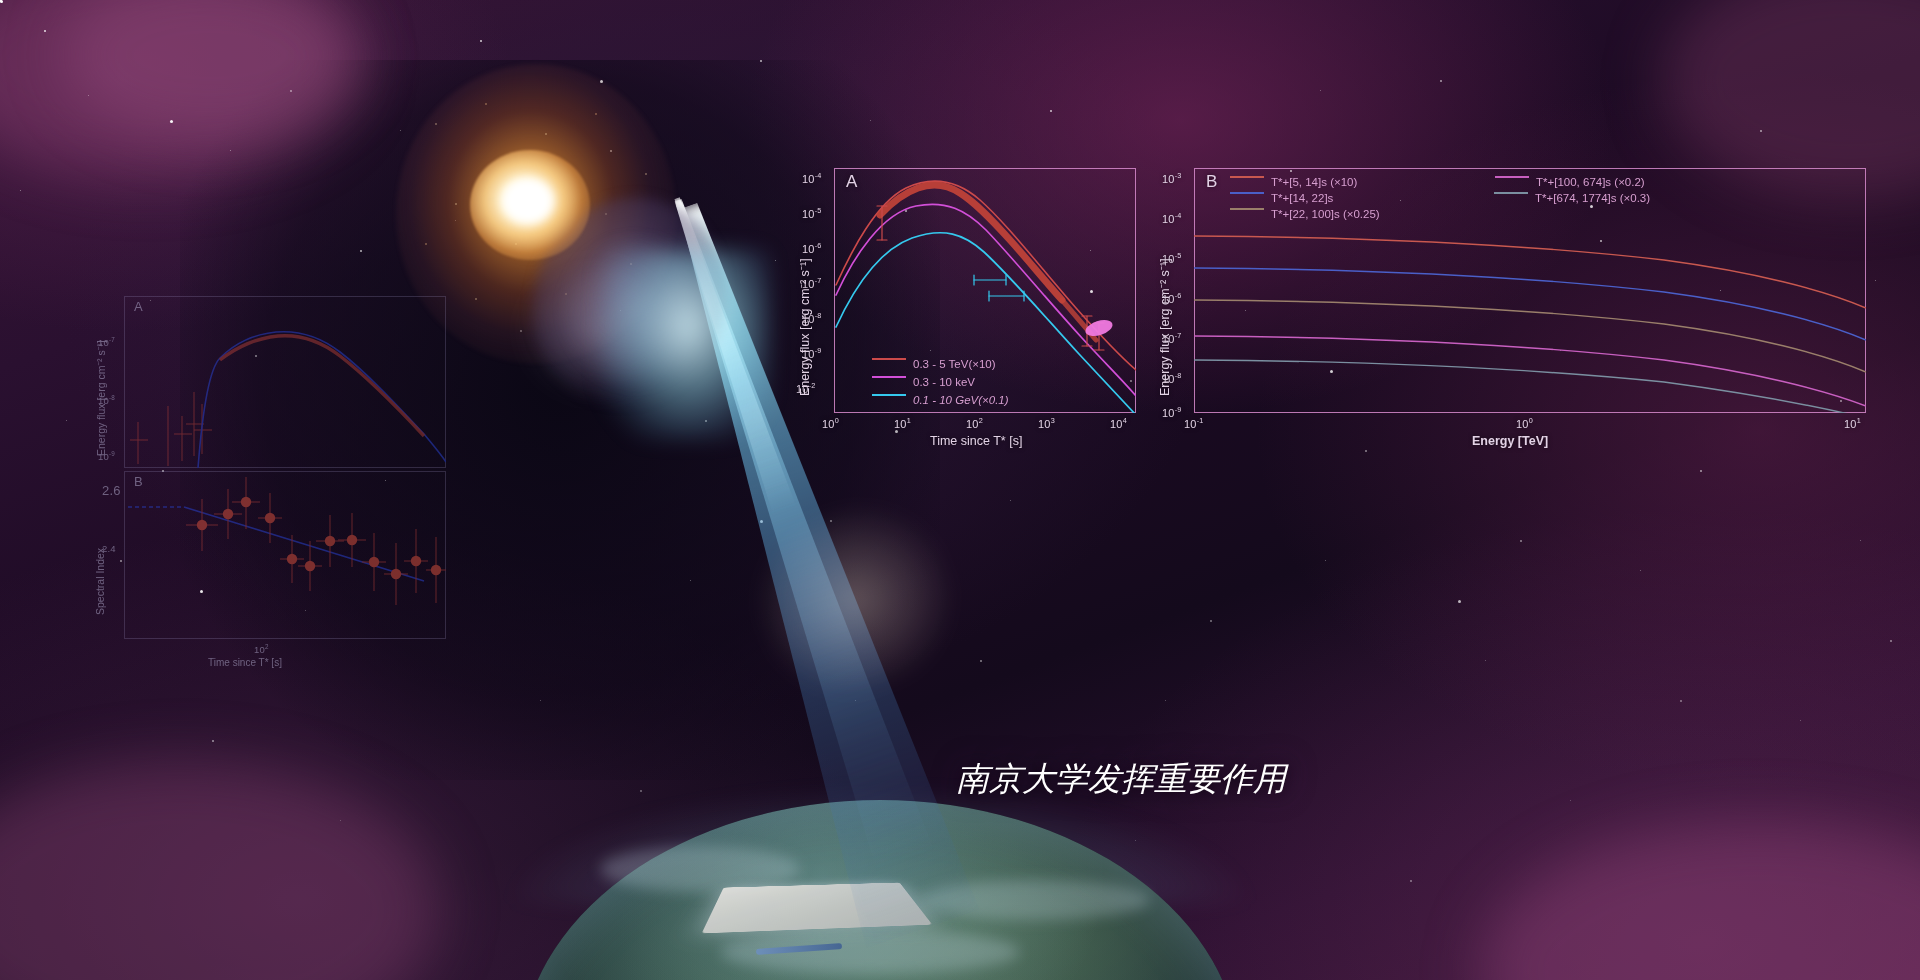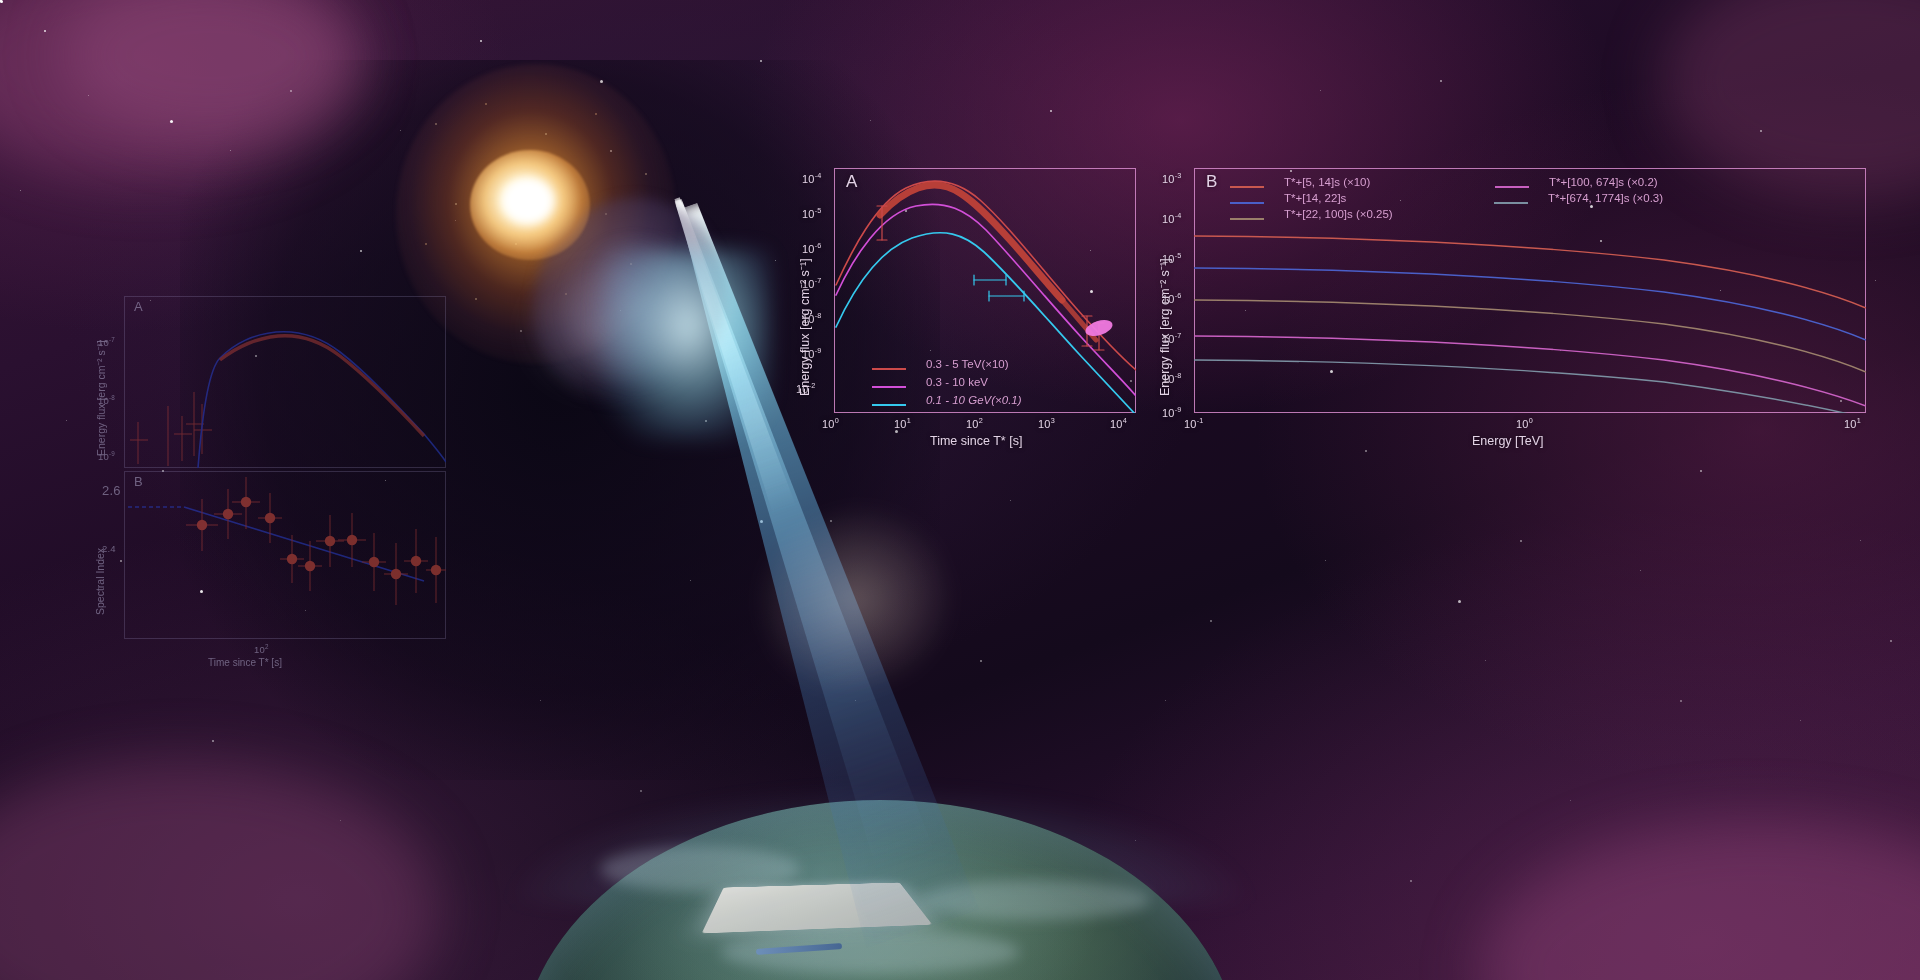--- a/index.html
+++ b/index.html
@@ -187,21 +187,21 @@
   .obs-line { position:absolute; left:756px; top:946px; width:86px; height:6px;
     background:linear-gradient(90deg,#6d8fc4,#3a5a92); border-radius:3px; opacity:.8;
     transform: rotate(-4deg); }
 
   
   .panel { position:absolute; }
   .tick-lbl { position:absolute; white-space:nowrap; font-size:11px; letter-spacing:.2px; }
   .axis-title { position:absolute; white-space:nowrap; font-size:12.5px; }
   .panel-letter { position:absolute; font-size:17px; }
   .vert { transform-origin:0 0; transform:rotate(-90deg); }
-  .legend-row { position:absolute; display:flex; align-items:flex-end; gap:20px;
+  .legend-row { position:absolute; display:flex; align-items:flex-start; gap:7px;
      font-size:11.5px; white-space:nowrap; }
   .legend-swatch { display:inline-block; width:34px; height:2px; }
   sup { font-size:.66em; vertical-align:super; }
 
   
   #right-charts { position:absolute; left:812px; top:160px; width:1100px; height:300px; }
   .rc { color:#d79fd0; }
   .rc .tick-lbl, .rc .axis-title, .rc .panel-letter { color:#e3d3e6; text-shadow:0 0 4px rgba(0,0,0,.6); }
   .rbox { position:absolute; border:1.2px solid rgba(216,140,206,.85); }
 
@@ -346,21 +346,21 @@
       <div class="tick-lbl" style="left:-10px;top:131px;">10<sup>-6</sup></div>
       <div class="tick-lbl" style="left:-10px;top:171px;">10<sup>-7</sup></div>
       <div class="tick-lbl" style="left:-10px;top:211px;">10<sup>-8</sup></div>
       <div class="tick-lbl" style="left:-10px;top:245px;">10<sup>-9</sup></div>
 
       <div class="tick-lbl" style="left:12px;top:256px;">10<sup>-1</sup></div>
       <div class="tick-lbl" style="left:344px;top:256px;">10<sup>0</sup></div>
       <div class="tick-lbl" style="left:672px;top:256px;">10<sup>1</sup></div>
 
       <div class="axis-title vert" style="left:-16px;top:236px;">Energy flux [erg cm⁻² s⁻¹]</div>
-      <div class="axis-title" style="left:300px;top:274px;">Energy [TeV]</div>
+      <div class="axis-title" style="left:300px;top:274px;font-weight:bold;">Energy [TeV]</div>
 
       <svg style="position:absolute;left:22px;top:8px;" width="672" height="245">
         <g fill="none" stroke-width="1.4">
           <path d="M0,68 C160,69 330,76 470,92 C560,104 630,122 672,140" stroke="#c8584f"></path>
           <path d="M0,100 C160,101 330,108 470,124 C560,136 630,154 672,172" stroke="#4a5fc8"></path>
           <path d="M0,132 C160,133 330,140 470,156 C560,168 630,186 672,204" stroke="#9a7f6a"></path>
           <path d="M0,168 C160,169 330,176 470,192 C560,204 630,222 672,238" stroke="#c85fc0"></path>
           <path d="M0,192 C160,193 330,200 470,214 C560,226 630,240 672,250" stroke="#7a8fa0"></path>
         </g>
       </svg>
@@ -471,15 +471,16 @@
           <circle cx="250" cy="91" r="5.2"></circle>
             <circle cx="272" cy="103" r="5.2"></circle>
           <circle cx="292" cy="90" r="5.2"></circle>
             <circle cx="312" cy="99" r="5.2"></circle>
         </g>
       </svg>
     </div>
   </div>
 
   <div id="headline">
+    <div class="ln">南京大学发挥重要作用</div>
   </div>
 
 </div>
 
 </body></html>

